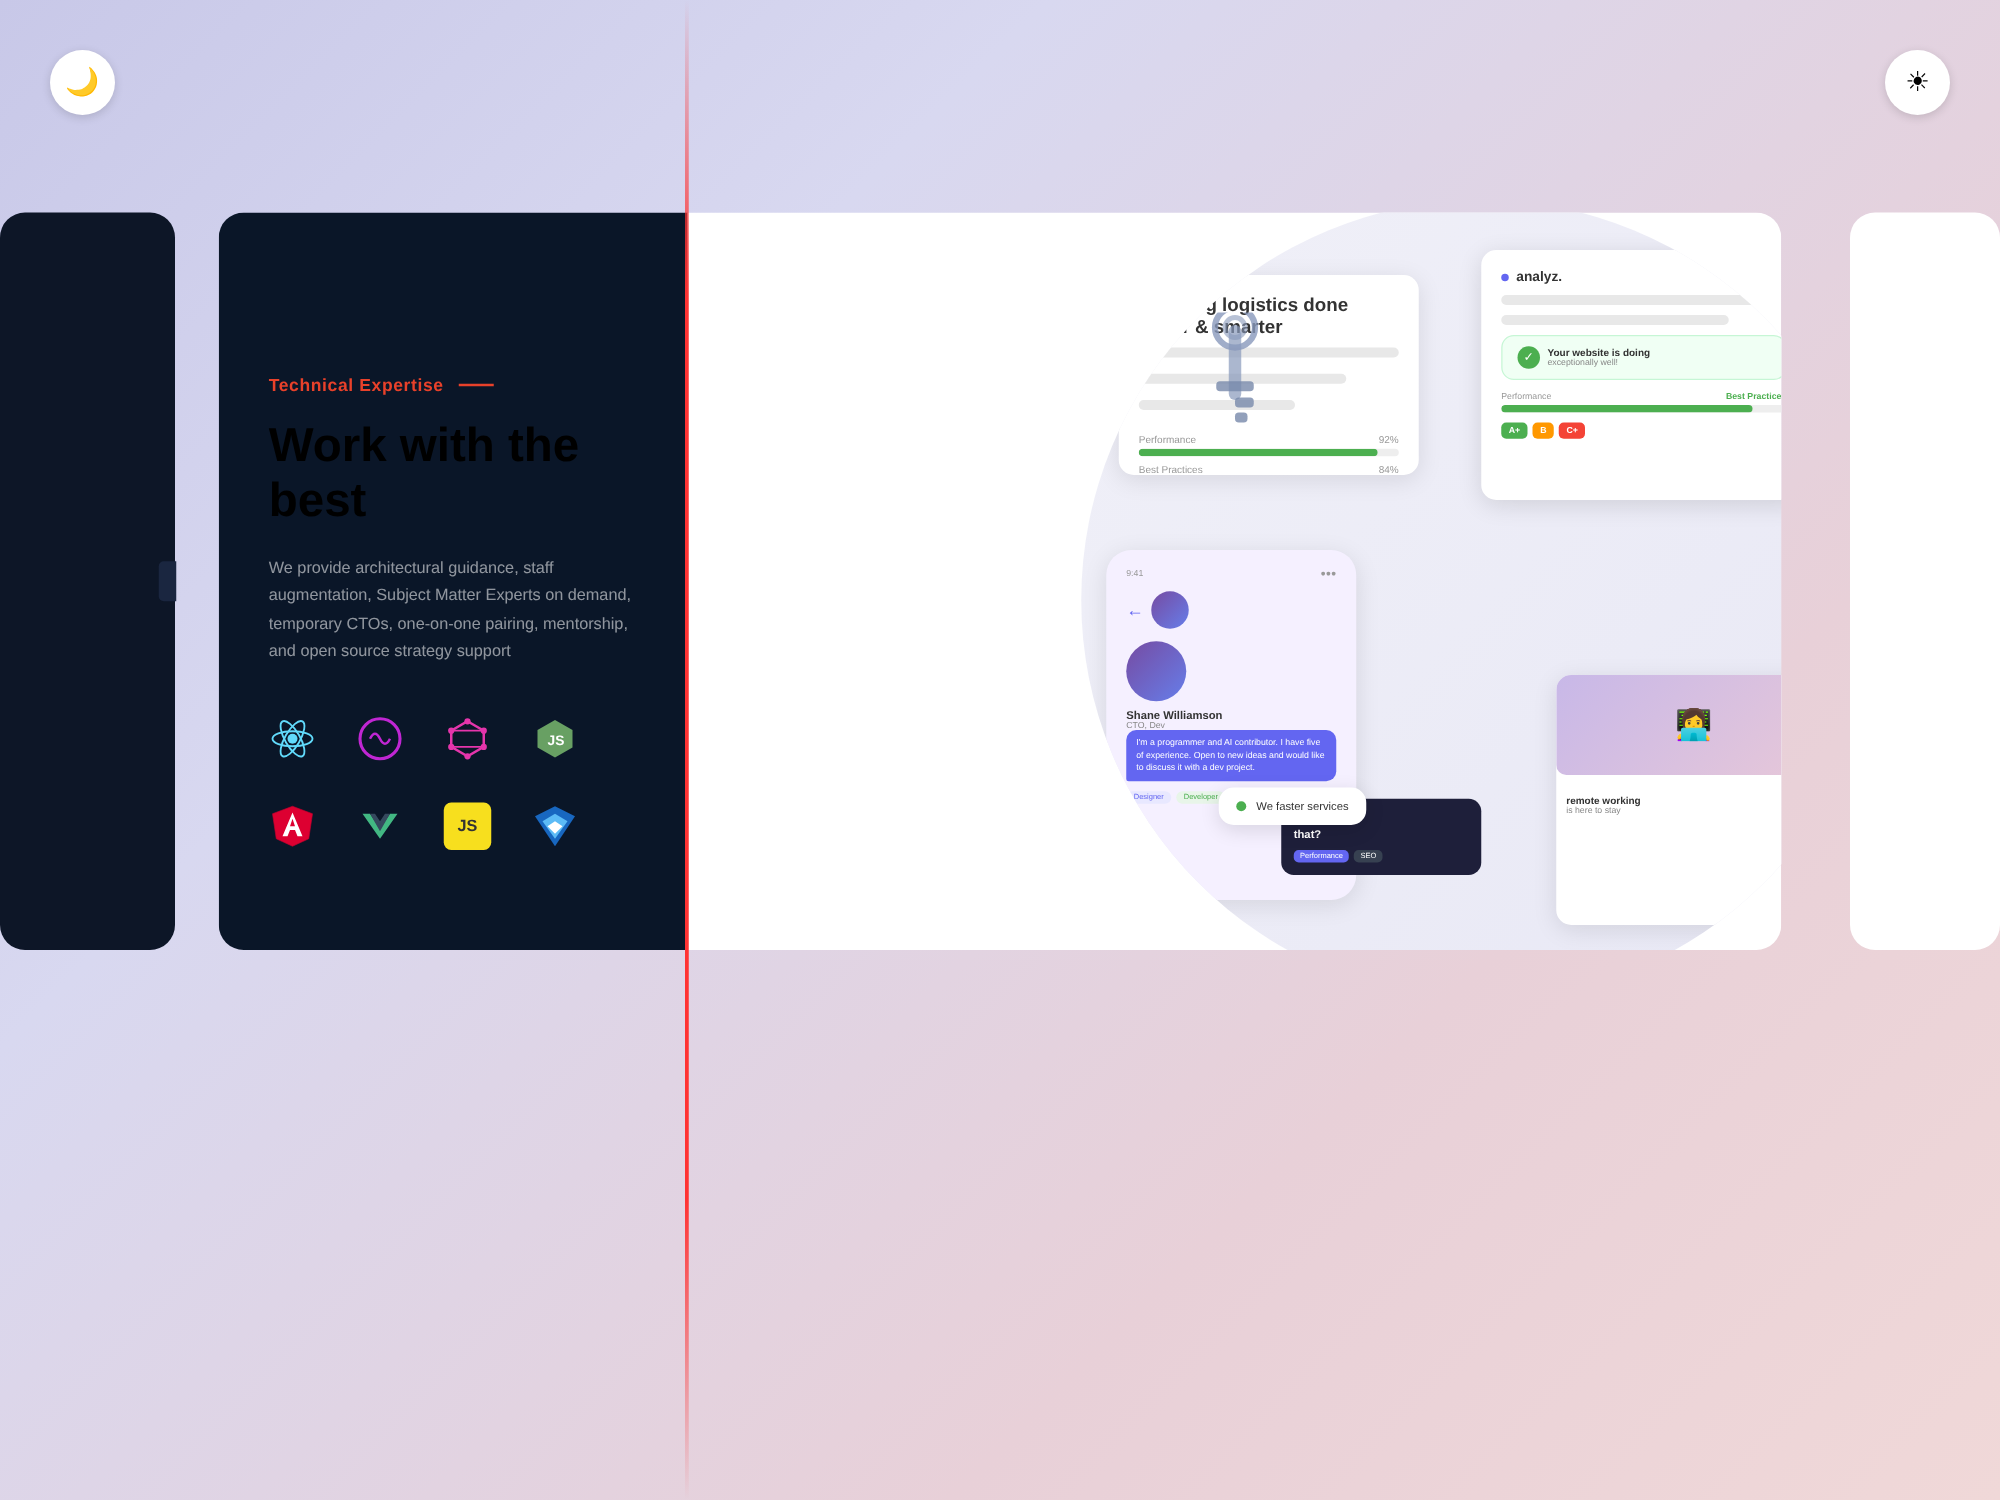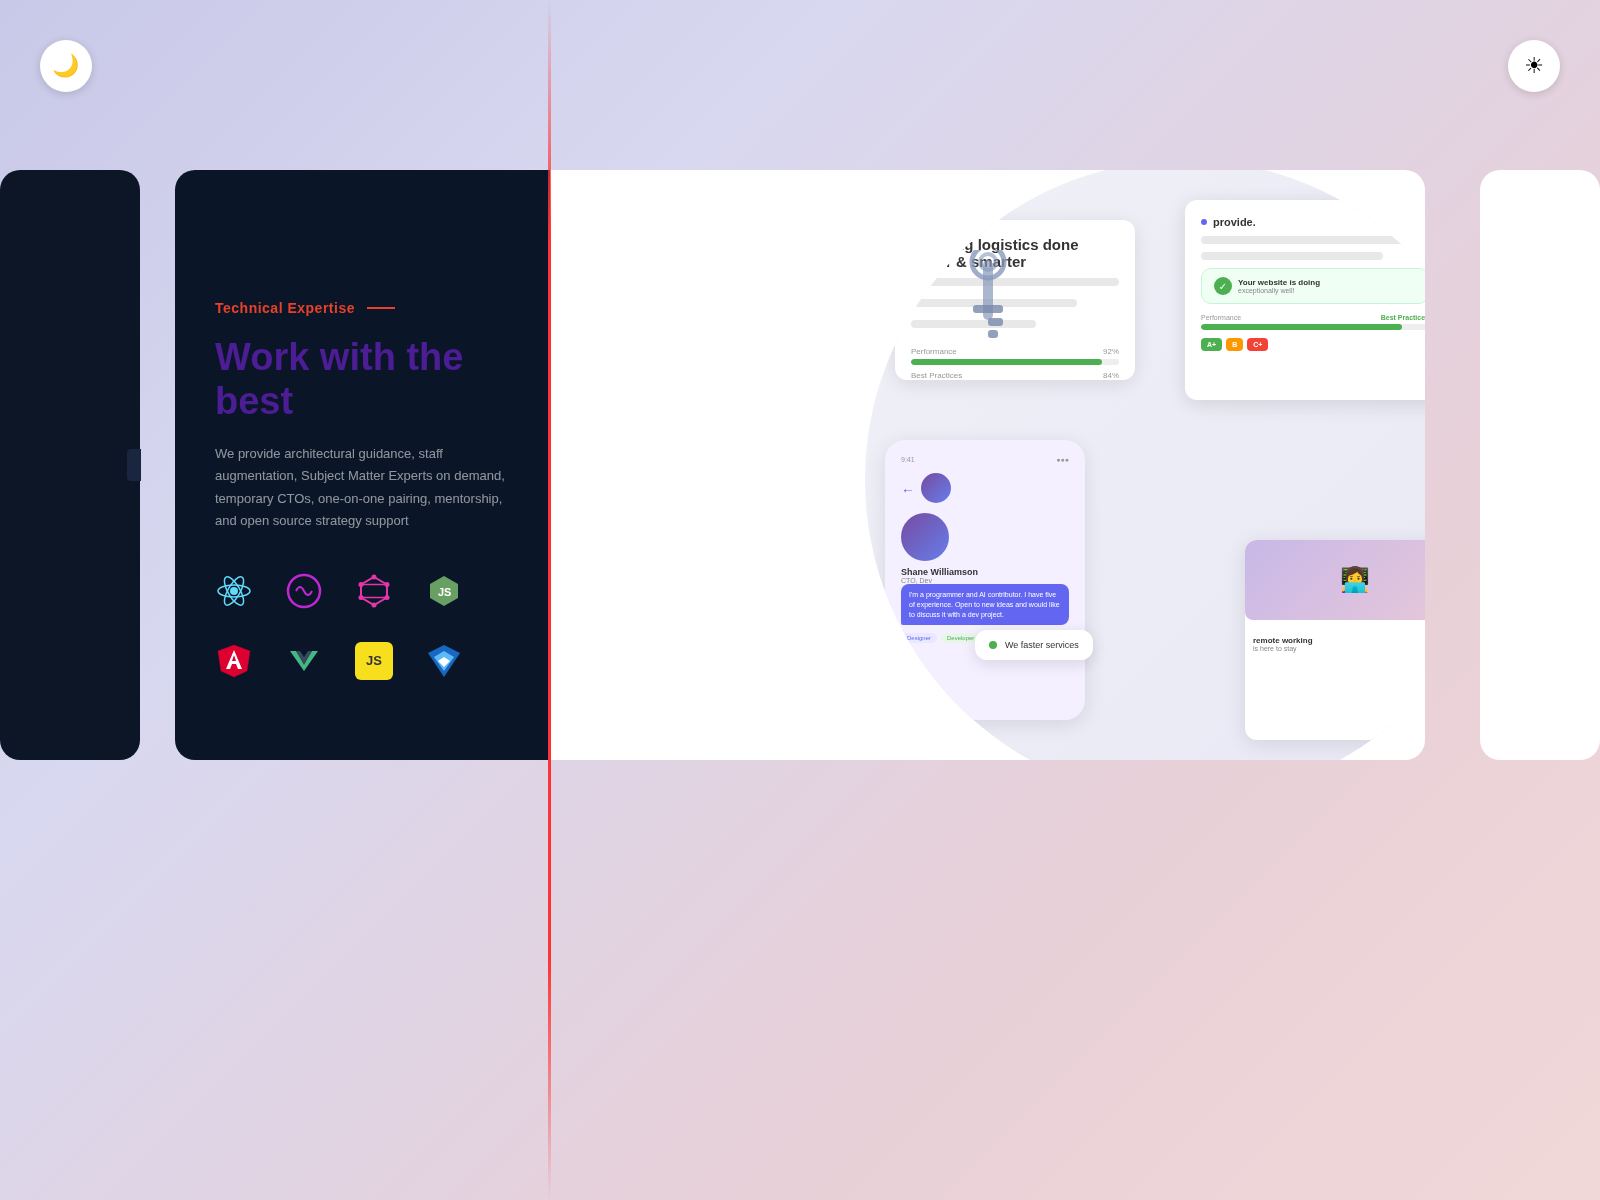--- a/index.html
+++ b/index.html
@@ -231,21 +231,21 @@
     }
     .tag-line-decoration {
       width: 28px;
       height: 2px;
       background: #e8412a;
     }
 
     .heading {
       font-size: 38px;
       font-weight: 800;
-      color: #4c1d95;
+      color: #000000;
       line-height: 1.15;
       margin-bottom: 20px;
     }
 
     .description {
       font-size: 13px;
       color: rgba(255,255,255,0.55);
       line-height: 1.7;
       margin-bottom: 40px;
     }
@@ -695,21 +695,21 @@
                   </div>
 
               </div>
             </div>
           </div>
         </div>
 
         <div class="mockup-card-2 analyze-card">
           <div class="analyze-header">
             <div class="analyze-dot"></div>
-            <span class="analyze-logo">provide.</span>
+            <span class="analyze-logo">analyz.</span>
           </div>
           <div class="placeholder-line full"></div>
           <div class="placeholder-line medium" style="margin-top:4px;"></div>
           <div class="success-bubble">
             <div class="success-icon">✓</div>
             <div>
               <div class="success-text">Your website is doing</div>
               <div class="success-subtext">exceptionally well!</div>
             </div>
           </div>
@@ -755,20 +755,28 @@
         </div>
 
         <div class="mockup-card-4">
           <div class="image-card" style="background:linear-gradient(135deg,#c8b8e8,#e8c8d8);">👩‍💻</div>
           <div style="padding:8px;">
             <div style="font-size:8px; font-weight:700; color:#333;">remote working</div>
             <div style="font-size:7px; color:#888;">is here to stay</div>
           </div>
         </div>
 
+        <div style="position:absolute; bottom:100px; left:160px; width:160px; background:#1e1f3a; border-radius:10px; padding:10px;">
+          <div style="font-size:8px; color:rgba(255,255,255,0.6); margin-bottom:4px;">why does it do</div>
+          <div style="font-size:9px; color:white; font-weight:700; margin-bottom:8px;">that?</div>
+          <div style="display:flex; gap:4px; flex-wrap:wrap;">
+            <div style="background:#6366f1; color:white; border-radius:4px; padding:2px 5px; font-size:6px;">Performance</div>
+            <div style="background:#374151; color:white; border-radius:4px; padding:2px 5px; font-size:6px;">SEO</div>
+          </div>
+        </div>
 
         <div class="notification-card">
           <div class="notif-dot"></div>
           <span>We faster services</span>
         </div>
 
       </div>
     </div>
 
   </div>

